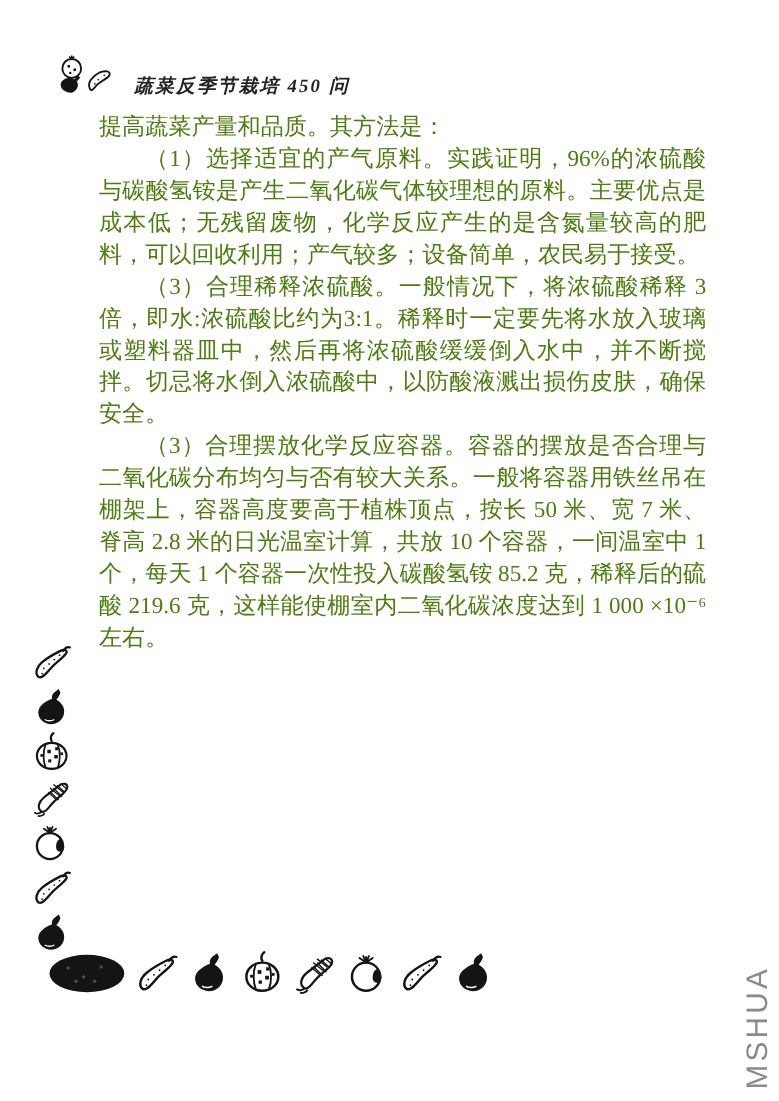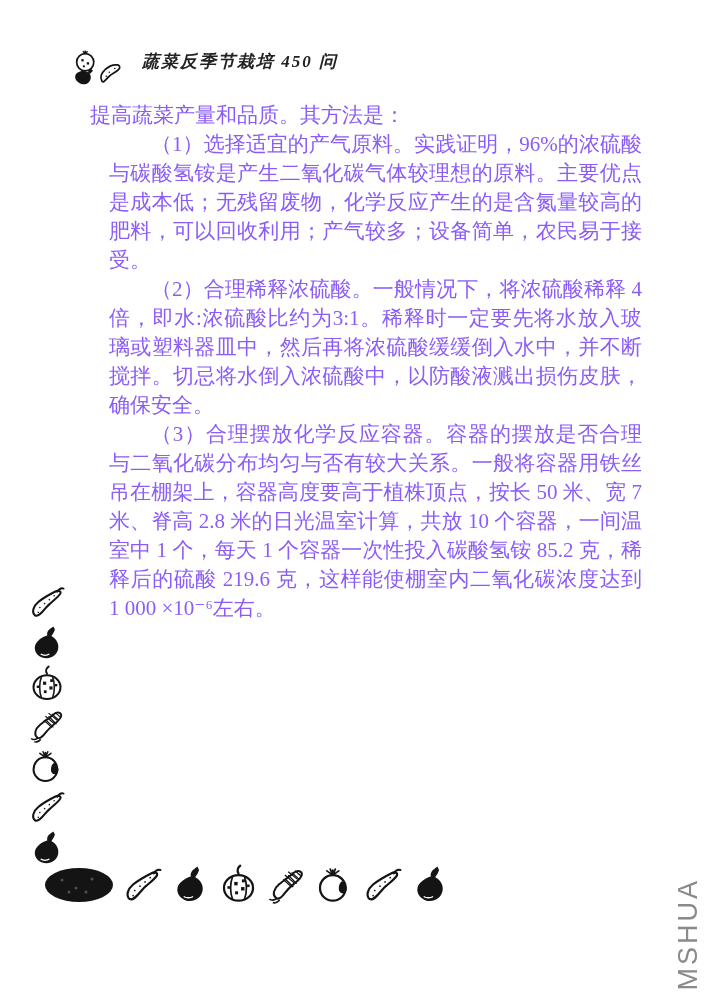--- a/index.html
+++ b/index.html
@@ -6,35 +6,35 @@
   .page{
     position:relative;
     width:708px;height:1001px;
     margin:0 auto;
     background:#ffffff;
     overflow:hidden;
     font-family:"Liberation Serif","DejaVu Serif",serif;
     color:#1a1a1a;
   }
   
-  .header{position:absolute;left:72px;top:50px;display:flex;align-items:flex-start;gap:14px;}
+  .header{position:absolute;left:52px;top:50px;display:flex;align-items:flex-end;gap:14px;}
   .header .logo{width:56px;height:40px;flex:0 0 auto;}
   .header .title{
     font-size:17px;font-style:italic;font-weight:bold;
     letter-spacing:2px;color:#222;white-space:nowrap;
   }
   
   .content{position:absolute;left:90px;top:101px;width:552px;}
   .content p{
     margin:0;
     font-size:21px;line-height:29px;
     text-align:justify;
-    color:#8b5cf6;
-  }
-  .content p.indent{text-indent:2em;margin-left:19px;}
+    color:#4d7c0f;
+  }
+  .content p.indent{text-indent:2em;}
   
   .left-strip{
     position:absolute;left:24px;top:583px;width:46px;
     display:flex;flex-direction:column;align-items:center;gap:3px;
   }
   .left-strip svg{width:38px;height:38px;}
   
   .bottom-row{
     position:absolute;left:42px;top:862px;
     display:flex;align-items:center;gap:5px;
@@ -72,21 +72,21 @@
           <circle cx="55" cy="23" r="1"></circle>
           <circle cx="44" cy="33" r="1"></circle>
         </g>
     </svg>
     <div class="title">蔬菜反季节栽培 450 问</div>
   </div>
 
   <div class="content">
     <p>提高蔬菜产量和品质。其方法是：</p>
     <p class="indent">（1）选择适宜的产气原料。实践证明，96%的浓硫酸与碳酸氢铵是产生二氧化碳气体较理想的原料。主要优点是成本低；无残留废物，化学反应产生的是含氮量较高的肥料，可以回收利用；产气较多；设备简单，农民易于接受。</p>
-    <p class="indent">（2）合理稀释浓硫酸。一般情况下，将浓硫酸稀释 4 倍，即水:浓硫酸比约为3:1。稀释时一定要先将水放入玻璃或塑料器皿中，然后再将浓硫酸缓缓倒入水中，并不断搅拌。切忌将水倒入浓硫酸中，以防酸液溅出损伤皮肤，确保安全。</p>
+    <p class="indent">（3）合理稀释浓硫酸。一般情况下，将浓硫酸稀释 3 倍，即水:浓硫酸比约为3:1。稀释时一定要先将水放入玻璃或塑料器皿中，然后再将浓硫酸缓缓倒入水中，并不断搅拌。切忌将水倒入浓硫酸中，以防酸液溅出损伤皮肤，确保安全。</p>
     <p class="indent">（3）合理摆放化学反应容器。容器的摆放是否合理与二氧化碳分布均匀与否有较大关系。一般将容器用铁丝吊在棚架上，容器高度要高于植株顶点，按长 50 米、宽 7 米、脊高 2.8 米的日光温室计算，共放 10 个容器，一间温室中 1 个，每天 1 个容器一次性投入碳酸氢铵 85.2 克，稀释后的硫酸 219.6 克，这样能使棚室内二氧化碳浓度达到 1 000 ×10⁻⁶左右。</p>
   </div>
 
   <div class="left-strip">
       <svg viewBox="0 0 48 48" xmlns="http://www.w3.org/2000/svg" class="veg-cucumber">
     <path d="M9 41 C4 37 7 29 13 24 C19 19 28 14 34 11 C38 9 42 10 41 13 C40 16 35 20 29 25 C22 30 15 44 9 41 Z" fill="#fff" stroke="#141414" stroke-width="2.6"></path>
     <path d="M37 11 c2 -3 5 -5 8 -4" fill="none" stroke="#141414" stroke-width="2.4" stroke-linecap="round"></path>
     <g fill="#141414">
           <circle cx="15" cy="31" r="1"></circle>
           <circle cx="21" cy="26" r="1"></circle>

